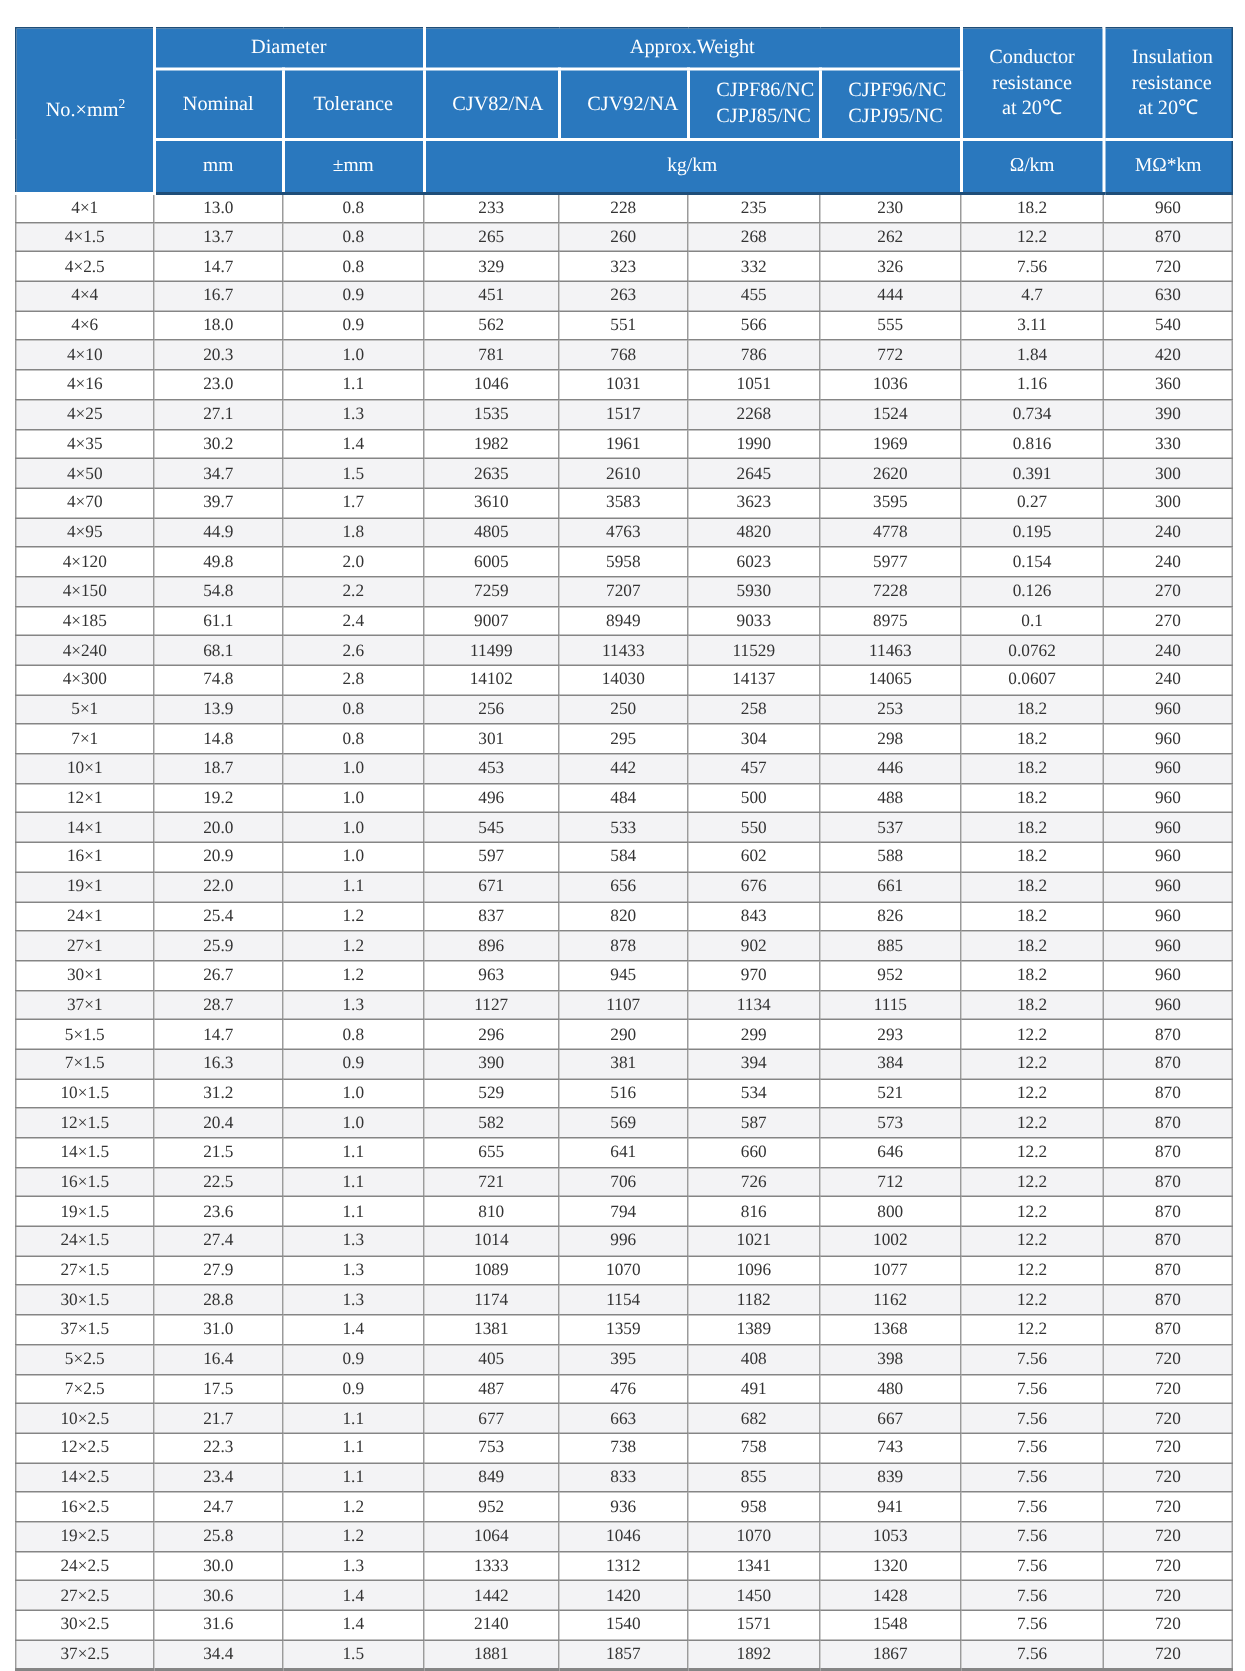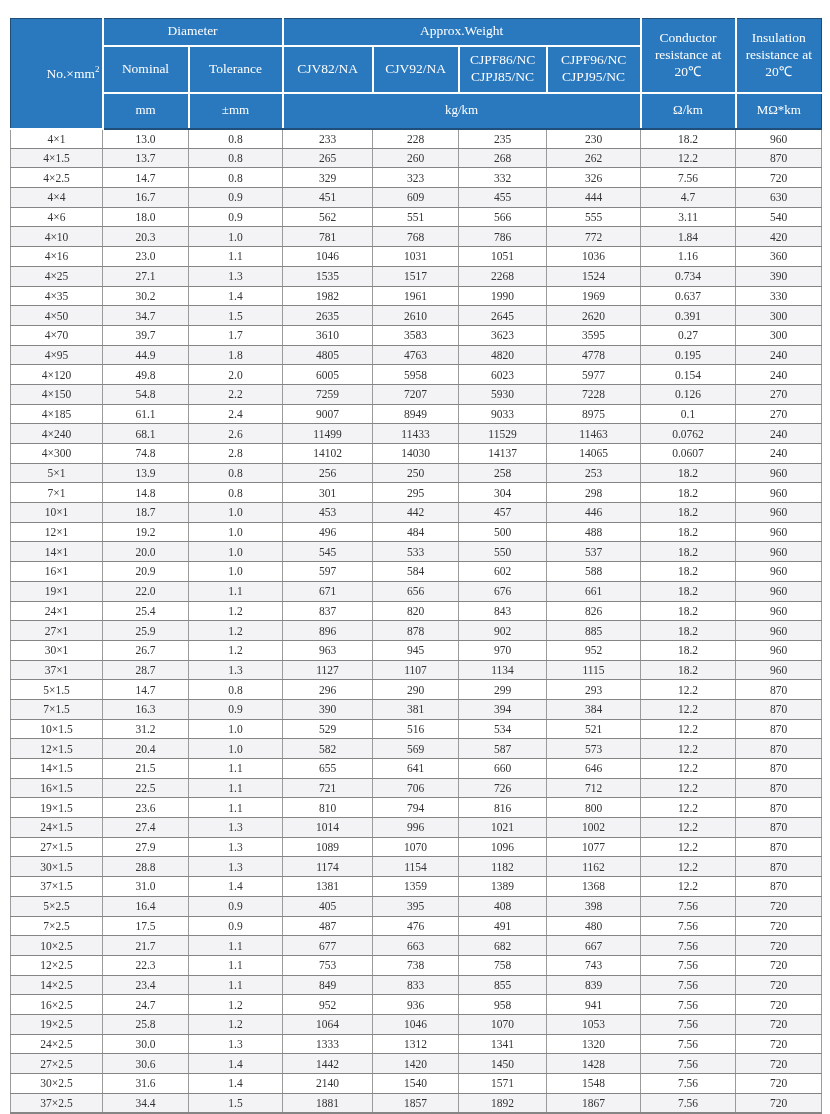--- a/index.html
+++ b/index.html
@@ -34,21 +34,21 @@
 
   thead th{
     background:var(--blue);
     color:#ffffff;
     font-weight:normal;
     font-size:13.5px;
     line-height:1.25;
     border:2px solid #ffffff;
     text-align:center;
     vertical-align:middle;
-    padding:1px 2px;
+    padding:1px 18px;
   }
   thead tr.h1 th{height:27px;}
   thead tr.h2 th{height:47px;}
   thead tr.h3 th{height:36px;border-bottom:2px solid var(--navy);font-size:13px;}
   thead th.outer-l{border-left:1px solid var(--navy);text-align:right;}
   thead th.outer-r{border-right:1px solid var(--navy);text-align:center;}
   thead tr.h1 th{border-top:1px solid var(--navy);}
   sup{font-size:9px;}
 
   tbody td{
@@ -147,21 +147,21 @@
           <td>332</td>
           <td>326</td>
           <td>7.56</td>
           <td>720</td>
         </tr>
         <tr>
           <td>4×4</td>
           <td>16.7</td>
           <td>0.9</td>
           <td>451</td>
-          <td>609</td>
+          <td>263</td>
           <td>455</td>
           <td>444</td>
           <td>4.7</td>
           <td>630</td>
         </tr>
         <tr>
           <td>4×6</td>
           <td>18.0</td>
           <td>0.9</td>
           <td>562</td>
@@ -205,21 +205,21 @@
           <td>390</td>
         </tr>
         <tr>
           <td>4×35</td>
           <td>30.2</td>
           <td>1.4</td>
           <td>1982</td>
           <td>1961</td>
           <td>1990</td>
           <td>1969</td>
-          <td>0.637</td>
+          <td>0.816</td>
           <td>330</td>
         </tr>
         <tr>
           <td>4×50</td>
           <td>34.7</td>
           <td>1.5</td>
           <td>2635</td>
           <td>2610</td>
           <td>2645</td>
           <td>2620</td>

